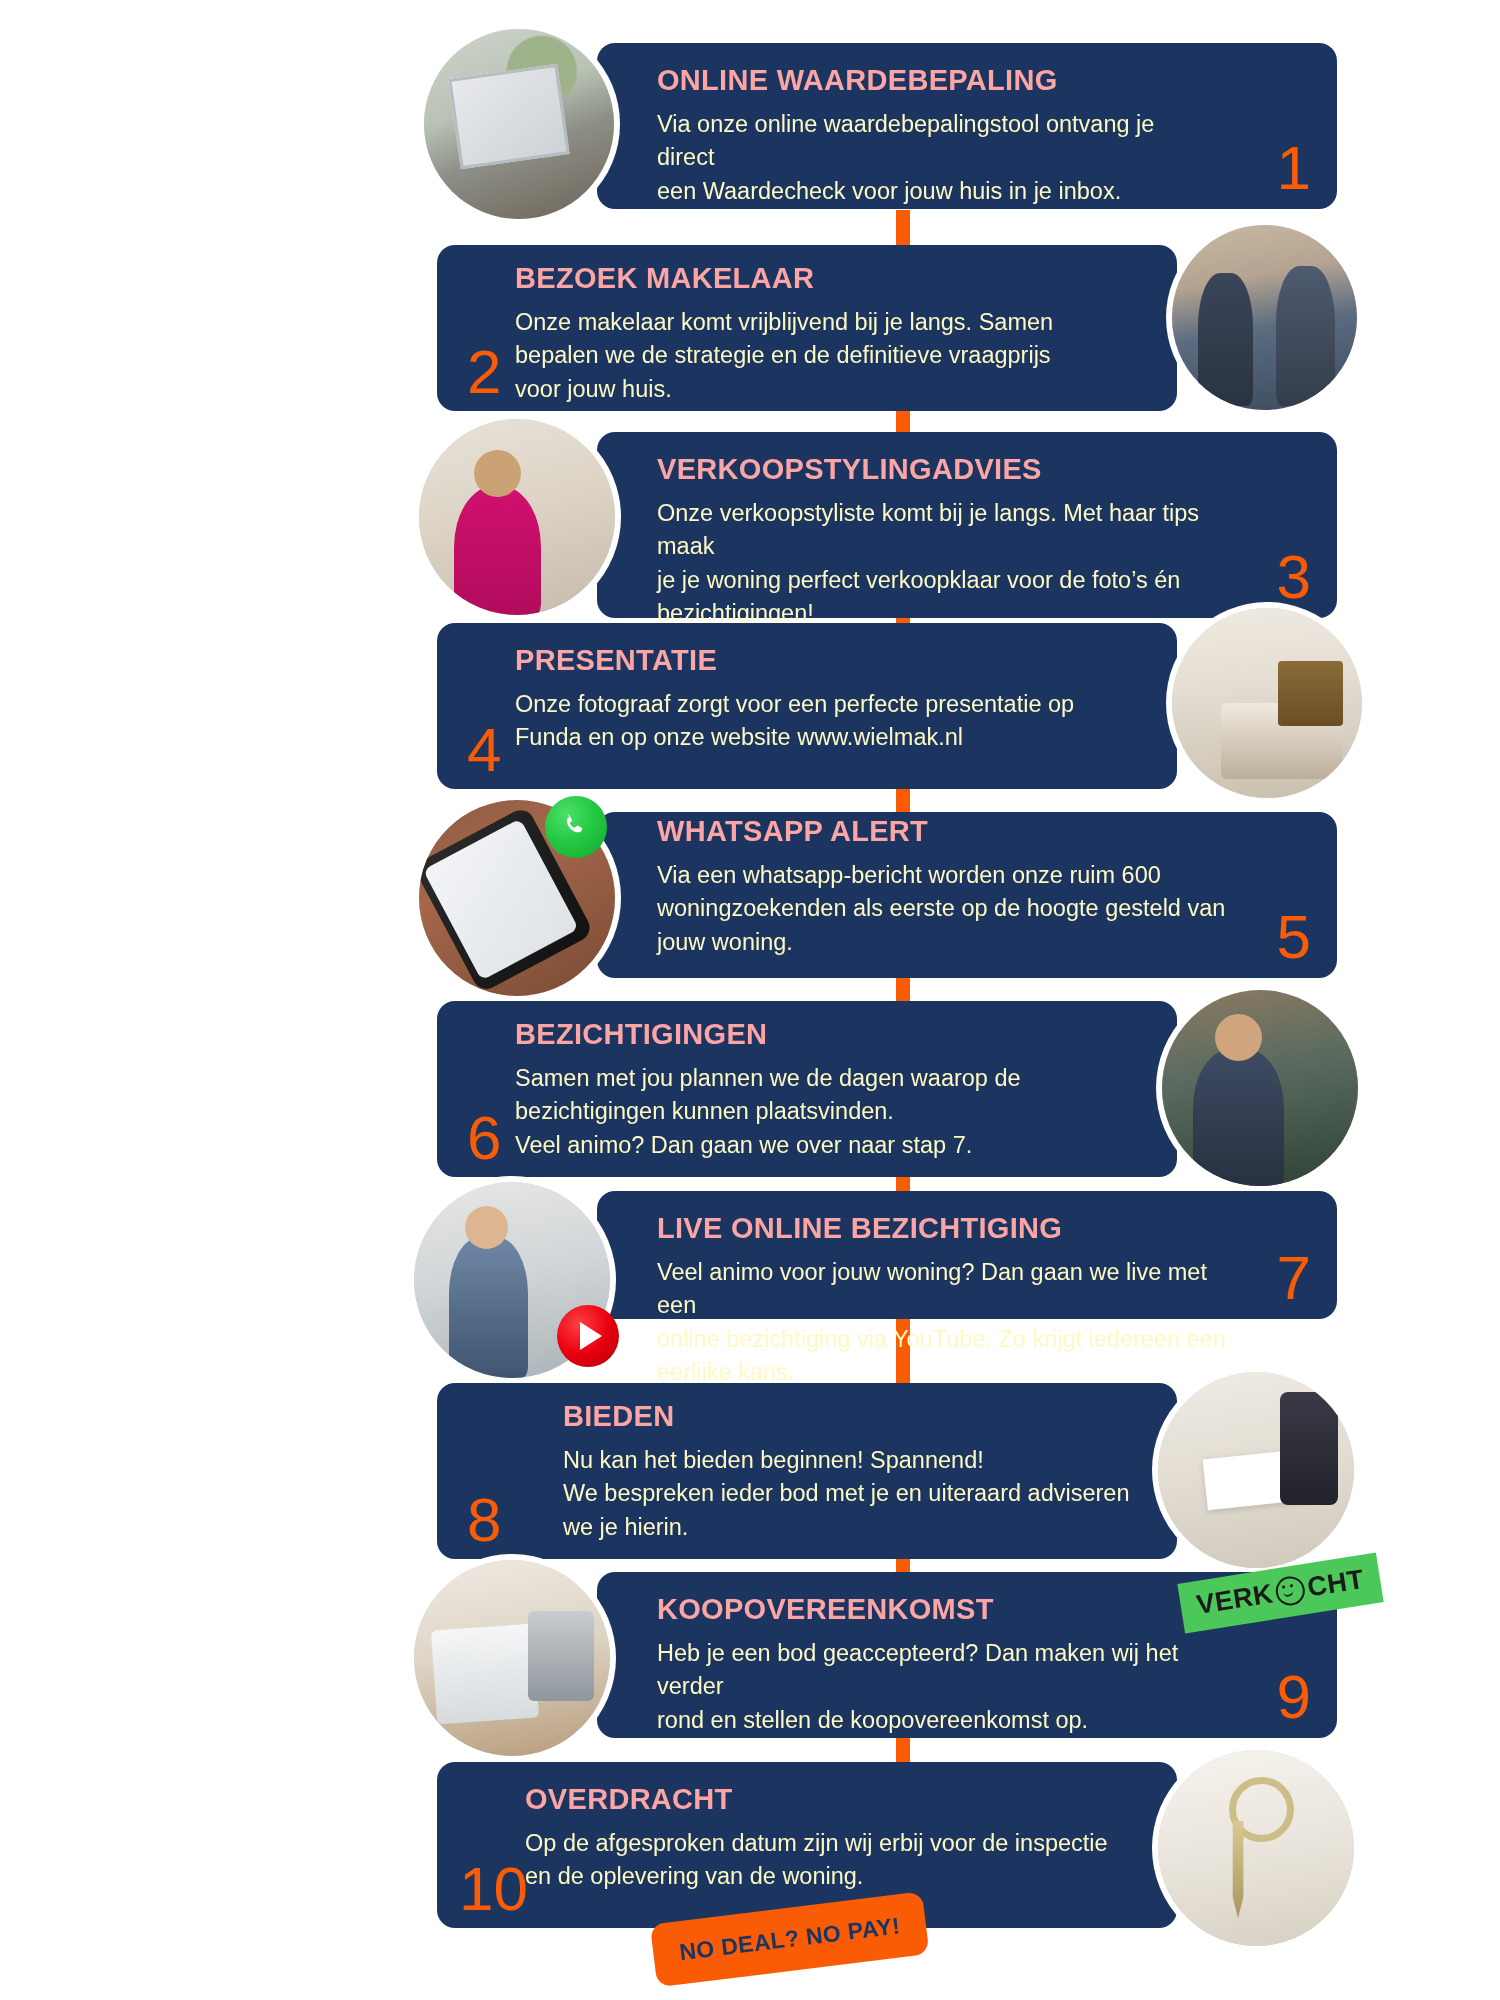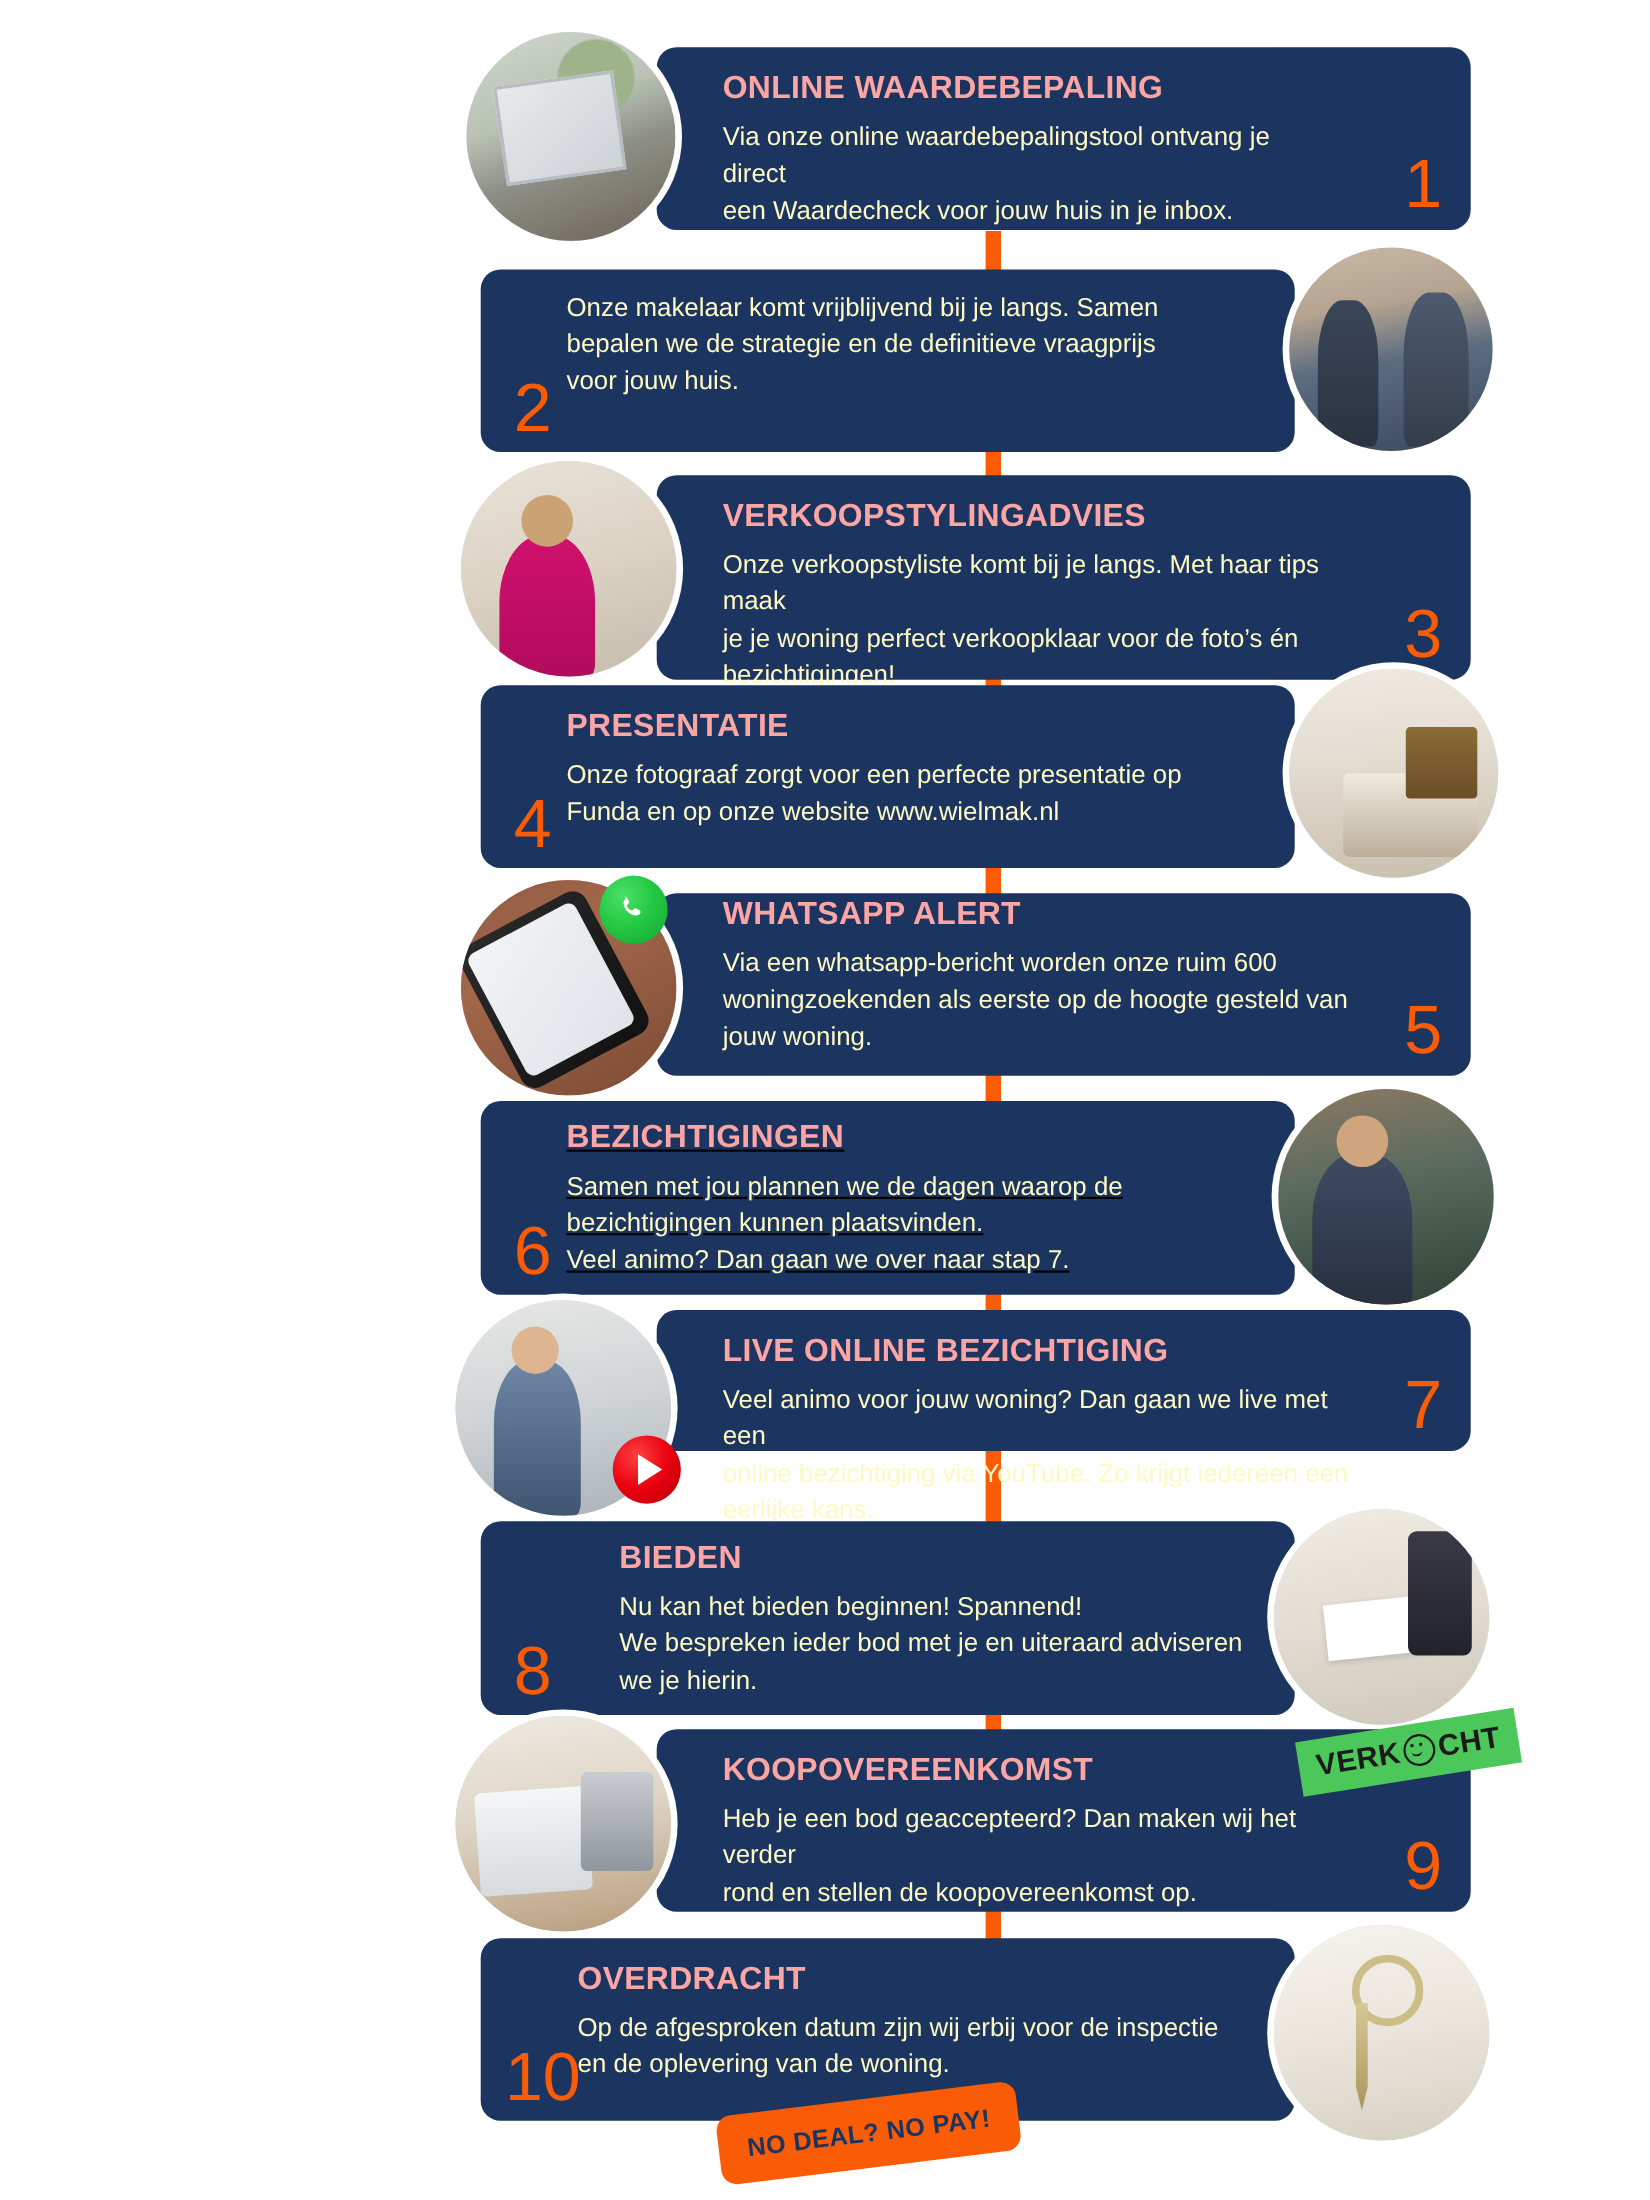--- a/index.html
+++ b/index.html
@@ -260,20 +260,21 @@
   <div class="photo" style="left:424px; top:29px; width:190px; height:190px;">
     <div class="ph sc-laptop">
         <div class="mini"></div>
       </div>
   </div>
 </div>
 
 <div class="step">
   <div class="card" style="left:437px; top:245px; width:740px; height:166px;">
     <div class="card-inner" style="padding:18px 36px 0 78px;">
+      <div class="card-title">BEZOEK MAKELAAR</div>
       <div class="card-body">Onze makelaar komt vrijblijvend bij je langs. Samen
 bepalen we de strategie en de definitieve vraagprijs
 voor jouw huis.</div>
     </div>
     <div class="step-num left">2</div>
   </div>
   <div class="photo" style="left:1172px; top:225px; width:185px; height:185px;">
     <div class="ph sc-men"></div>
   </div>
 </div>
@@ -321,21 +322,21 @@
     <div class="ph sc-phone"></div>
   </div>
   <div class="badge-wa" style="left:545px; top:796px;">
     <svg width="36" height="36" viewBox="0 0 24 24" aria-hidden="true">
       <path fill="#ffffff" d="M6.6 4.3c.5-.2 1.1 0 1.4.5l1.1 2c.3.5.2 1.1-.2 1.5l-.7.6c-.2.2-.3.5-.2.8.5 1.2 1.5 2.2 2.7 2.7.3.1.6 0 .8-.2l.6-.7c.4-.4 1-.5 1.5-.2l2 1.1c.5.3.7.9.5 1.4-.4 1.1-1.5 1.8-2.7 1.7-4-.3-7.2-3.5-7.5-7.5-.1-1.2.6-2.3 1.7-2.7z"></path>
     </svg>
   </div>
 </div>
 
 <div class="step">
-  <div class="card" style="left:437px; top:1001px; width:740px; height:176px;text-decoration:underline;">
+  <div class="card" style="left:437px; top:1001px; width:740px; height:176px;">
     <div class="card-inner" style="padding:18px 40px 0 78px;">
       <div class="card-title">BEZICHTIGINGEN</div>
       <div class="card-body">Samen met jou plannen we de dagen waarop de
 bezichtigingen kunnen plaatsvinden.
 Veel animo? Dan gaan we over naar stap 7.</div>
     </div>
     <div class="step-num left">6</div>
   </div>
   <div class="photo" style="left:1162px; top:990px; width:196px; height:196px;">
     <div class="ph sc-agent"></div>

